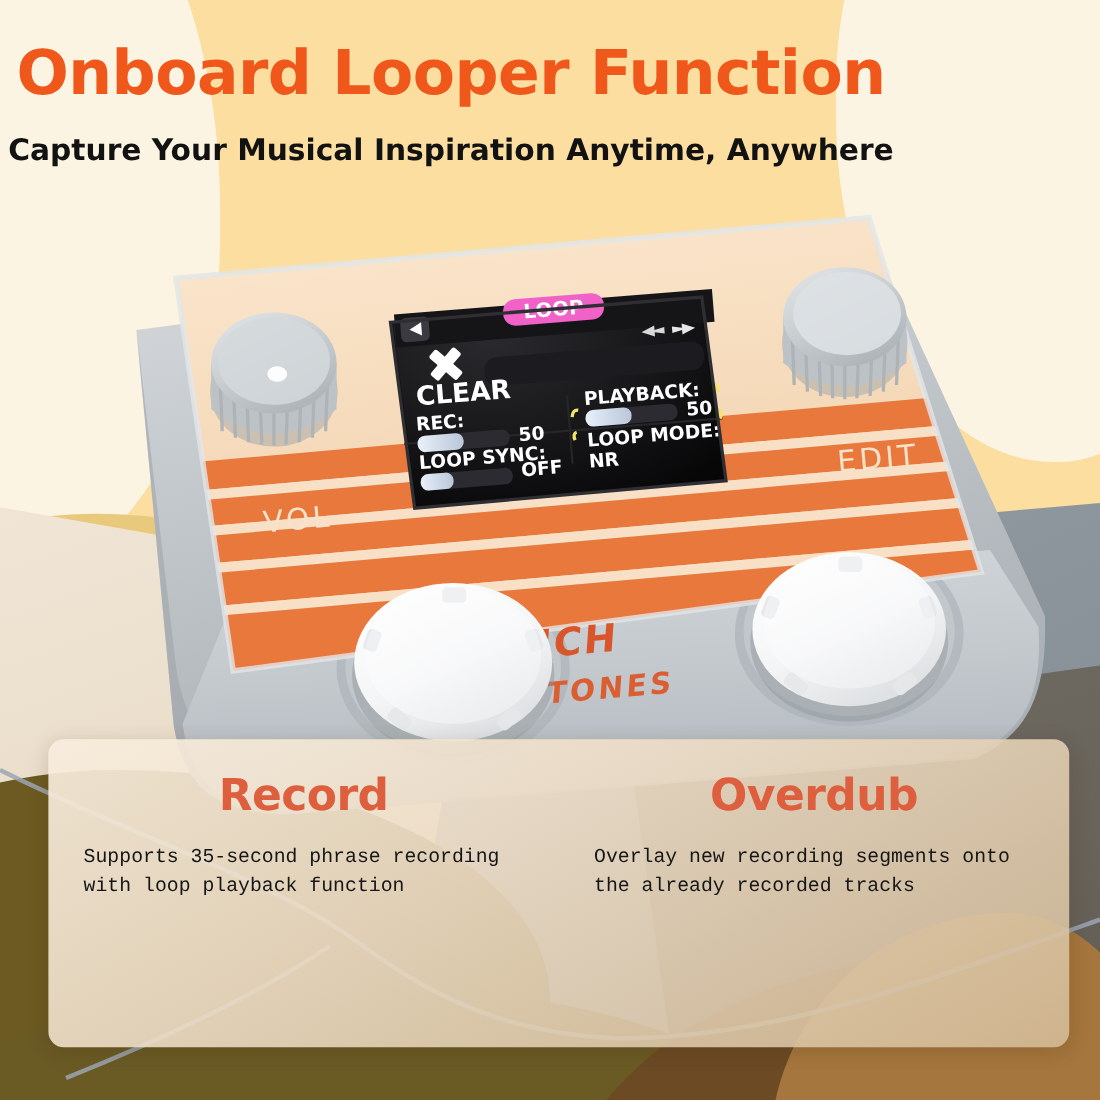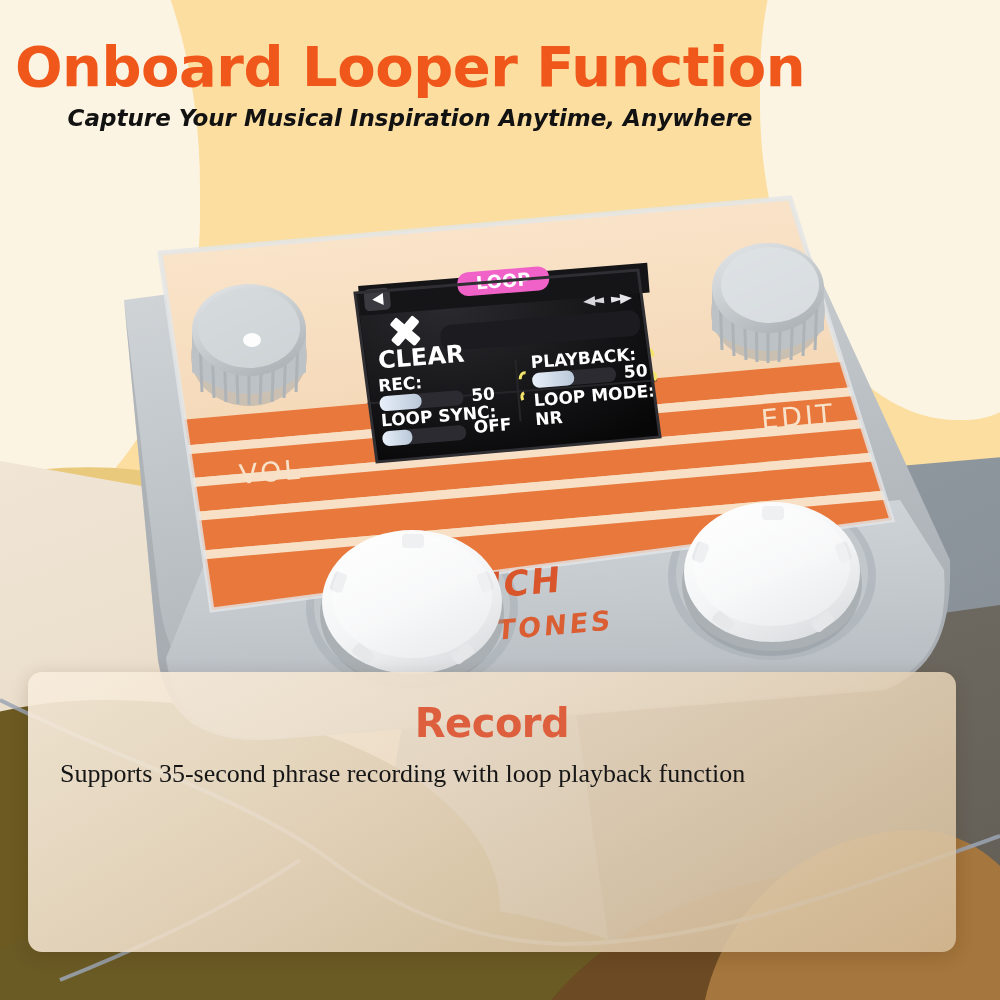--- a/index.html
+++ b/index.html
@@ -102,58 +102,57 @@
   .header { position:absolute; top:0; left:0; width:820px; text-align:center; z-index:10; }
   .title {
     margin-top:38px;
     font-size:56px; font-weight:bold;
     color:#F0571A;
     letter-spacing:-0.5px;
     line-height:1.05;
     font-family:"DejaVu Sans", sans-serif;
   }
   .subtitle {
-    margin-top:8px;
-    font-size:23px; font-weight:bold;
+    margin-top:24px;
+    font-size:27px; font-weight:bold;
     color:#121212;
     font-family:"DejaVu Sans", sans-serif;
-    font-style:italic;
   }
 
   
   #pedal-wrap { position:absolute; left:0; top:0; width:1000px; height:1000px; z-index:5; }
 
   
   .cards {
-    position:absolute; left:28px; top:672px;
+    position:absolute; left:44px; top:672px;
     width:928px; height:280px;
     display:flex;
     z-index:20;
     border-radius:14px;
     overflow:hidden;
     background:linear-gradient(150deg,
        rgba(248,237,221,.93) 0%,
        rgba(238,222,200,.90) 38%,
        rgba(212,188,152,.88) 100%);
     box-shadow:0 4px 18px rgba(60,40,10,.18);
   }
   .card { flex:1; padding:28px 32px 0 32px; }
   .card-title {
     text-align:center;
     font-size:40px; font-weight:bold;
     color:#DE5F3E;
     font-family:"DejaVu Sans", sans-serif;
     letter-spacing:-0.5px;
   }
   .card-body {
-    margin-top:10px;
-    font-size:26px;
+    margin-top:22px;
+    font-size:18px;
     line-height:1.42;
     color:#161616;
-    font-family:Liberation Serif, serif;
+    font-family:Liberation Mono, monospace;
   }
 </style>
 </head>
 <body>
 
 <div id="bg">
   <div class="blob-peach"></div>
   <div class="blob-cream-left"></div>
   <div class="blob-cream-right"></div>
 
@@ -413,13 +412,17 @@
     <ellipse cx="772" cy="566" rx="78" ry="60" fill="#FFFFFF" opacity=".35"></ellipse>
   </g>
 </svg>
 </div>
 
 <div class="cards">
   <div class="card">
     <div class="card-title">Record</div>
     <div class="card-body">Supports 35-second phrase recording with loop playback function</div>
   </div>
+  <div class="card">
+    <div class="card-title">Overdub</div>
+    <div class="card-body">Overlay new recording segments onto the already recorded tracks</div>
+  </div>
 </div>
 
 </body></html>

